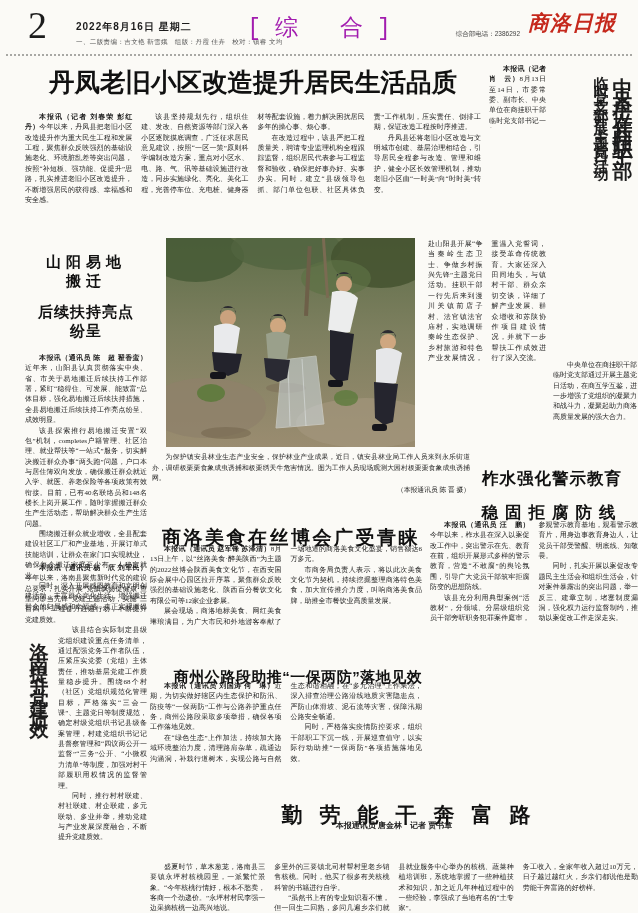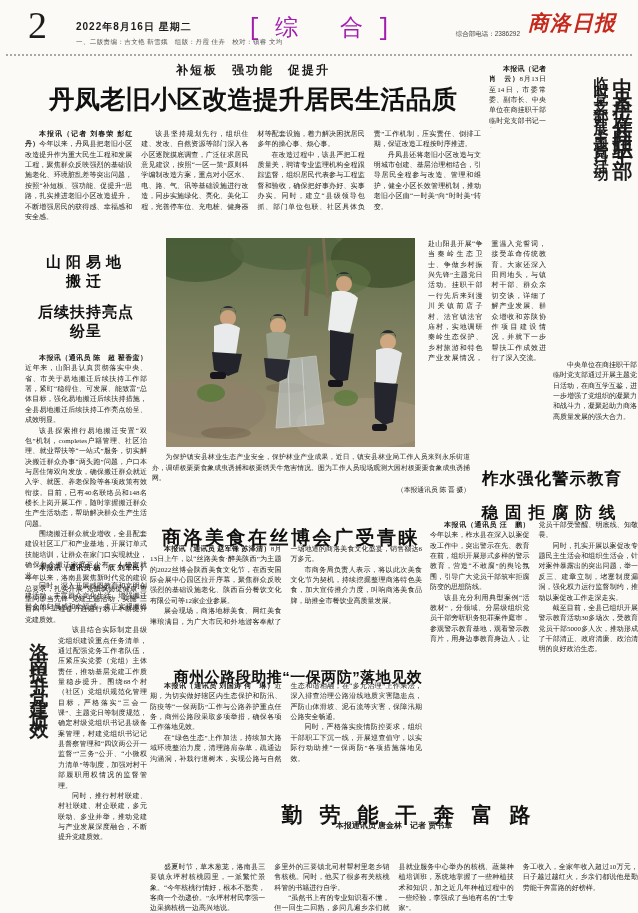--- a/index.html
+++ b/index.html
@@ -86,21 +86,20 @@
   <div class="dateblock">
     <div class="dateline">2022年8月16日 星期二</div>
     <div class="credits">一、二版责编：吉文艳 靳雪娥　组版：丹霞 佳卉　校对：镇睿 文均</div>
   </div>
   <div class="section">[综  合]</div>
   <div class="phone">综合部电话：2386292</div>
   <div class="logo">商洛日报</div>
   <div class="rule"></div>
 
   <div class="abs top-story">
-    <div class="kicker">补短板　强功能　促提升</div>
     <h1 class="top-title">丹凤老旧小区改造提升居民生活品质</h1>
     <div class="body cols4 top-body">
       <p><strong class="byline">本报讯（记者 刘春荣 彭红丹）</strong><span>今年以来，丹凤县把老旧小区改造提升作为重大民生工程和发展工程，聚焦群众反映强烈的基础设施老化、环境脏乱差等突出问题，按照“补短板、强功能、促提升”思路，扎实推进老旧小区改造提升，不断增强居民的获得感、幸福感和安全感。</span></p>
       <div>
           <p>该县坚持规划先行，组织住建、发改、自然资源等部门深入各小区逐院摸底调查，广泛征求居民意见建议，按照“一区一策”原则科学编制改造方案，重点对小区水、电、路、气、讯等基础设施进行改造，同步实施绿化、亮化、美化工程，完善停车位、充电桩、健身器材等配套设施，着力解决困扰居民多年的操心事、烦心事。</p>
           <p>在改造过程中，该县严把工程质量关，聘请专业监理机构全程跟踪监督，组织居民代表参与工程监督和验收，确保把好事办好、实事办实。同时，建立“县级领导包抓、部门单位包联、社区具体负责”工作机制，压实责任、倒排工期，保证改造工程按时序推进。</p>
           <p>丹凤县还将老旧小区改造与文明城市创建、基层治理相结合，引导居民全程参与改造、管理和维护，健全小区长效管理机制，推动老旧小区由“一时美”向“时时美”转变。</p>
         </div>
     </div>
   </div>
@@ -189,21 +188,20 @@
 
   <div class="abs zs-head">
     <h2 class="zs-t1">柞水强化警示教育</h2>
     <h2 class="zs-t2">稳固拒腐防线</h2>
   </div>
   <div class="abs body cols2 zs-body">
     <p><strong class="byline">本报讯（通讯员 汪　鹏）</strong><span>今年以来，柞水县在深入以案促改工作中，突出警示在先、教育在前，组织开展形式多样的警示教育，营造“不敢腐”的舆论氛围，引导广大党员干部筑牢拒腐防变的思想防线。</span></p>
     <div>
         <p>该县充分利用典型案例“活教材”，分领域、分层级组织党员干部旁听职务犯罪案件庭审，参观警示教育基地，观看警示教育片，用身边事教育身边人，让党员干部受警醒、明底线、知敬畏。</p>
         <p>同时，扎实开展以案促改专题民主生活会和组织生活会，针对案件暴露出的突出问题，举一反三、建章立制，堵塞制度漏洞，强化权力运行监督制约，推动以案促改工作走深走实。</p>
-        <p>截至目前，全县已组织开展警示教育活动30多场次，受教育党员干部5000多人次，推动形成了干部清正、政府清廉、政治清明的良好政治生态。</p>
       </div>
   </div>
 
   <h2 class="abs food-head">商洛美食在丝博会广受青睐</h2>
   <div class="abs body cols2 food-body">
     <p><strong class="byline">本报讯（通讯员 赵军锋 苏泽清）</strong><span>8月13日上午，以“丝路美食·醉美陕西”为主题的2022丝博会陕西美食文化节，在西安国际会展中心园区拉开序幕，聚焦群众反映强烈的基础设施老化、陕西百分餐饮文化有限公司等12家企业参展。</span></p>
     <div>
         <p>展会现场，商洛地标美食、网红美食琳琅满目，为广大市民和外地游客奉献了一场地道的商洛美食文化盛宴，销售额达6万多元。</p>
         <p>市商务局负责人表示，将以此次美食文化节为契机，持续挖掘整理商洛特色美食，加大宣传推介力度，叫响商洛美食品牌，助推全市餐饮业高质量发展。</p>
       </div>

